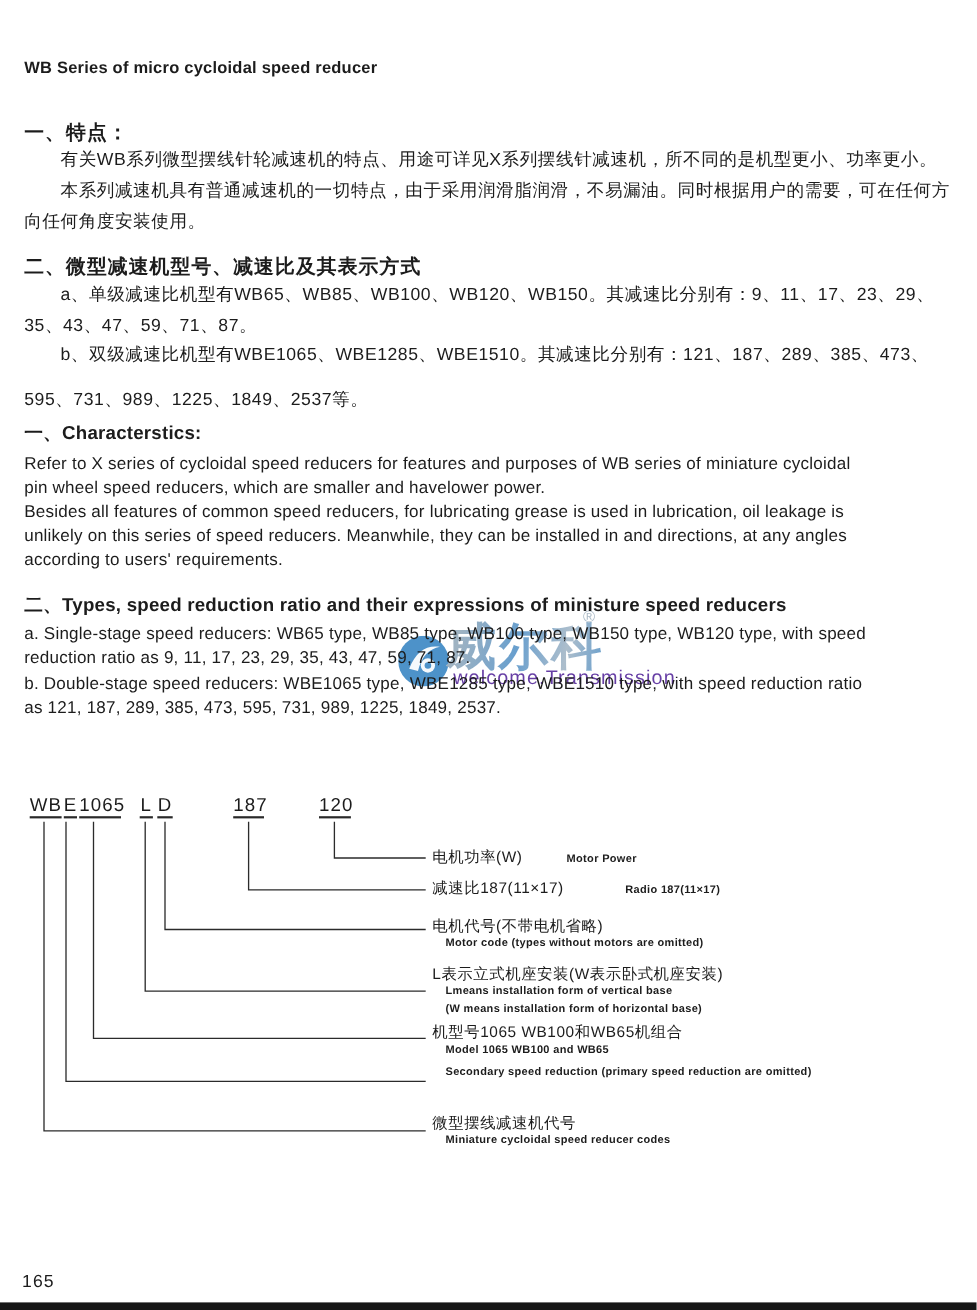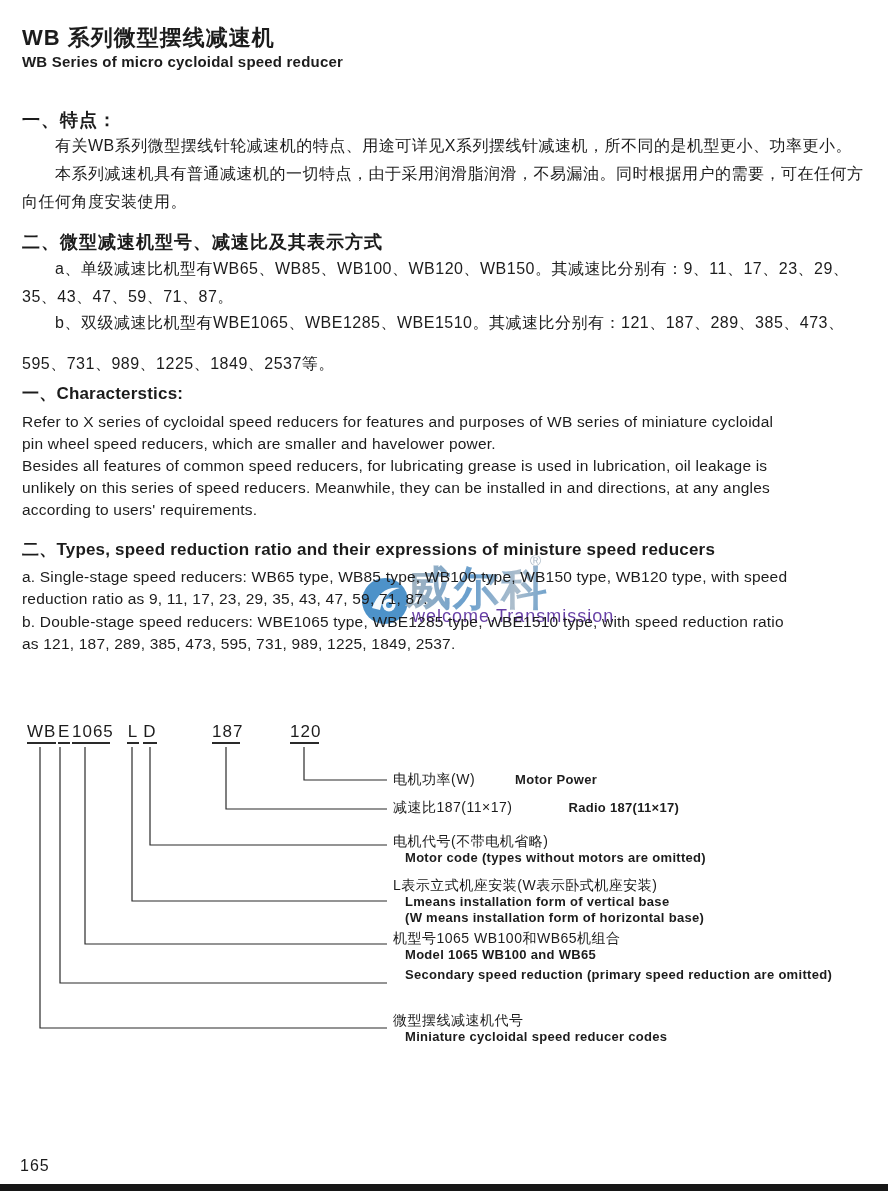--- a/index.html
+++ b/index.html
@@ -12,21 +12,21 @@
   .h-cn { font-size:18px; font-weight:700; letter-spacing:1px; }
   .h-en { font-size:17px; font-weight:700; letter-spacing:0.2px; }
   .body-cn { font-size:16px; letter-spacing:0.5px; }
   .body-en { font-size:15.5px; letter-spacing:0.2px; }
   .code-part { position:absolute; top:722px; font-size:17px; font-weight:500;
                text-align:center; letter-spacing:1px; border-bottom:2px solid #2a2a2a;
                padding-bottom:0; }
   .lbl { position:absolute; left:393px; }
   .lbl div { line-height:16.5px; white-space:nowrap; }
   .lbl-cn { font-size:14px; letter-spacing:0.5px; }
-  .lbl-en { font-size:13px; font-weight:700; letter-spacing:0.3px;padding-left:12px; }
+  .lbl-en { font-size:10px; font-weight:700; letter-spacing:0.3px;padding-left:12px; }
   .connector-svg { position:absolute; left:0; top:0; pointer-events:none; }
   .watermark { position:absolute; left:352px; top:552px; width:230px; height:75px; opacity:0.85; }
   .wm-brand { position:absolute; left:53px; top:6px; font-size:46px; font-weight:700;
               letter-spacing:2px;
               background:linear-gradient(100deg,#8fa6b8 10%,#4f8fc6 45%,#9fb3c4 75%,#5b94c4 95%);
               -webkit-background-clip:text; background-clip:text; color:transparent; }
   .wm-reg { position:absolute; left:178px; top:0; font-size:15px; color:#9fb0bf; }
   .wm-tag { position:absolute; left:60px; top:54px; font-size:18px; color:#4c1d95;
             letter-spacing:1px; }
   .page-number { font-size:16px; letter-spacing:1px; }
@@ -42,21 +42,20 @@
       <circle cx="23" cy="23" r="23" fill="#2e7fc0"></circle>
       <path d="M10 30 C16 14, 26 8, 38 10 C28 12, 21 19, 18 32 Z" fill="#ffffff" opacity="0.95"></path>
       <circle cx="27" cy="27" r="6.5" fill="#ffffff" opacity="0.95"></circle>
       <circle cx="27" cy="27" r="3" fill="#2e7fc0"></circle>
     </svg>
     <div class="wm-brand">威尔科</div>
     <div class="wm-reg">®</div>
     <div class="wm-tag">welcome.Transmission</div>
   </div>
 
-  <div class="abs title-cn" style="left:22px;top:24px">WB 系列微型摆线减速机</div>
   <div class="abs title-en" style="left:22px;top:53px">WB Series of micro cycloidal speed reducer</div>
 
   <div class="abs h-cn" style="left:22px;top:109px">一、特点：</div>
   <div class="abs body-cn" style="left:55px;top:136px">有关WB系列微型摆线针轮减速机的特点、用途可详见X系列摆线针减速机，所不同的是机型更小、功率更小。</div>
   <div class="abs body-cn" style="left:55px;top:164px">本系列减速机具有普通减速机的一切特点，由于采用润滑脂润滑，不易漏油。同时根据用户的需要，可在任何方</div>
   <div class="abs body-cn" style="left:22px;top:192px">向任何角度安装使用。</div>
 
   <div class="abs h-cn" style="left:22px;top:231px">二、微型减速机型号、减速比及其表示方式</div>
   <div class="abs body-cn" style="left:55px;top:259px">a、单级减速比机型有WB65、WB85、WB100、WB120、WB150。其减速比分别有：9、11、17、23、29、</div>
   <div class="abs body-cn" style="left:22px;top:287px">35、43、47、59、71、87。</div>

